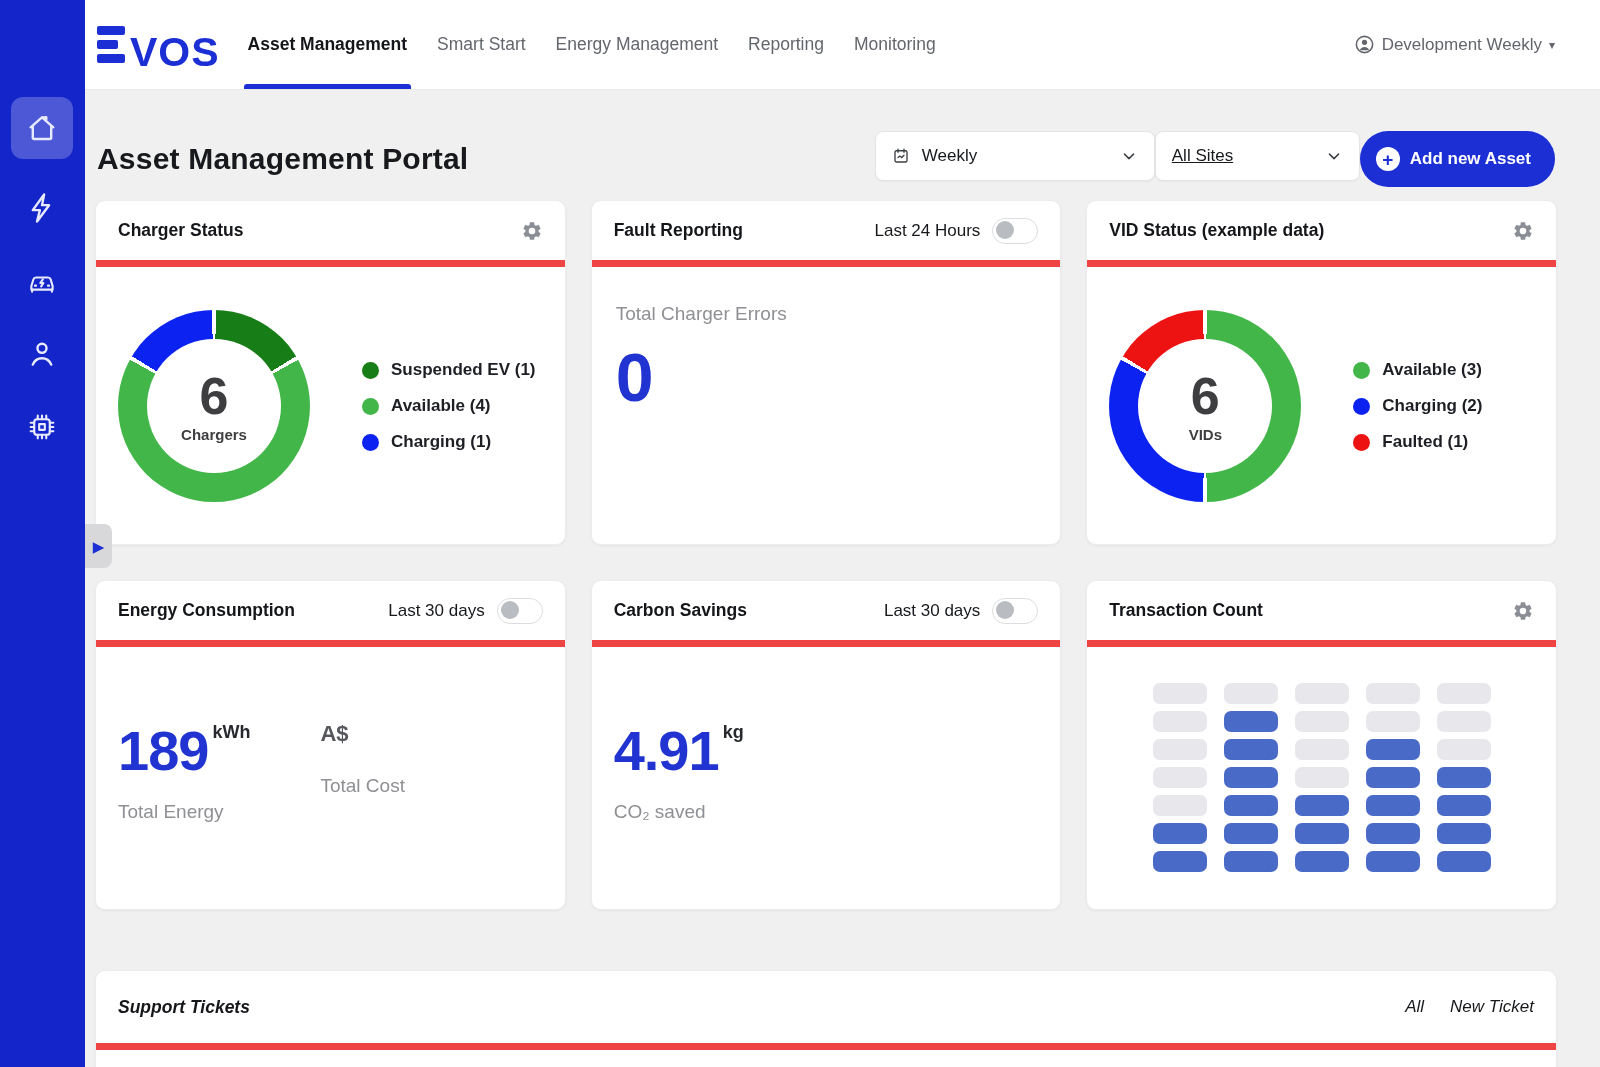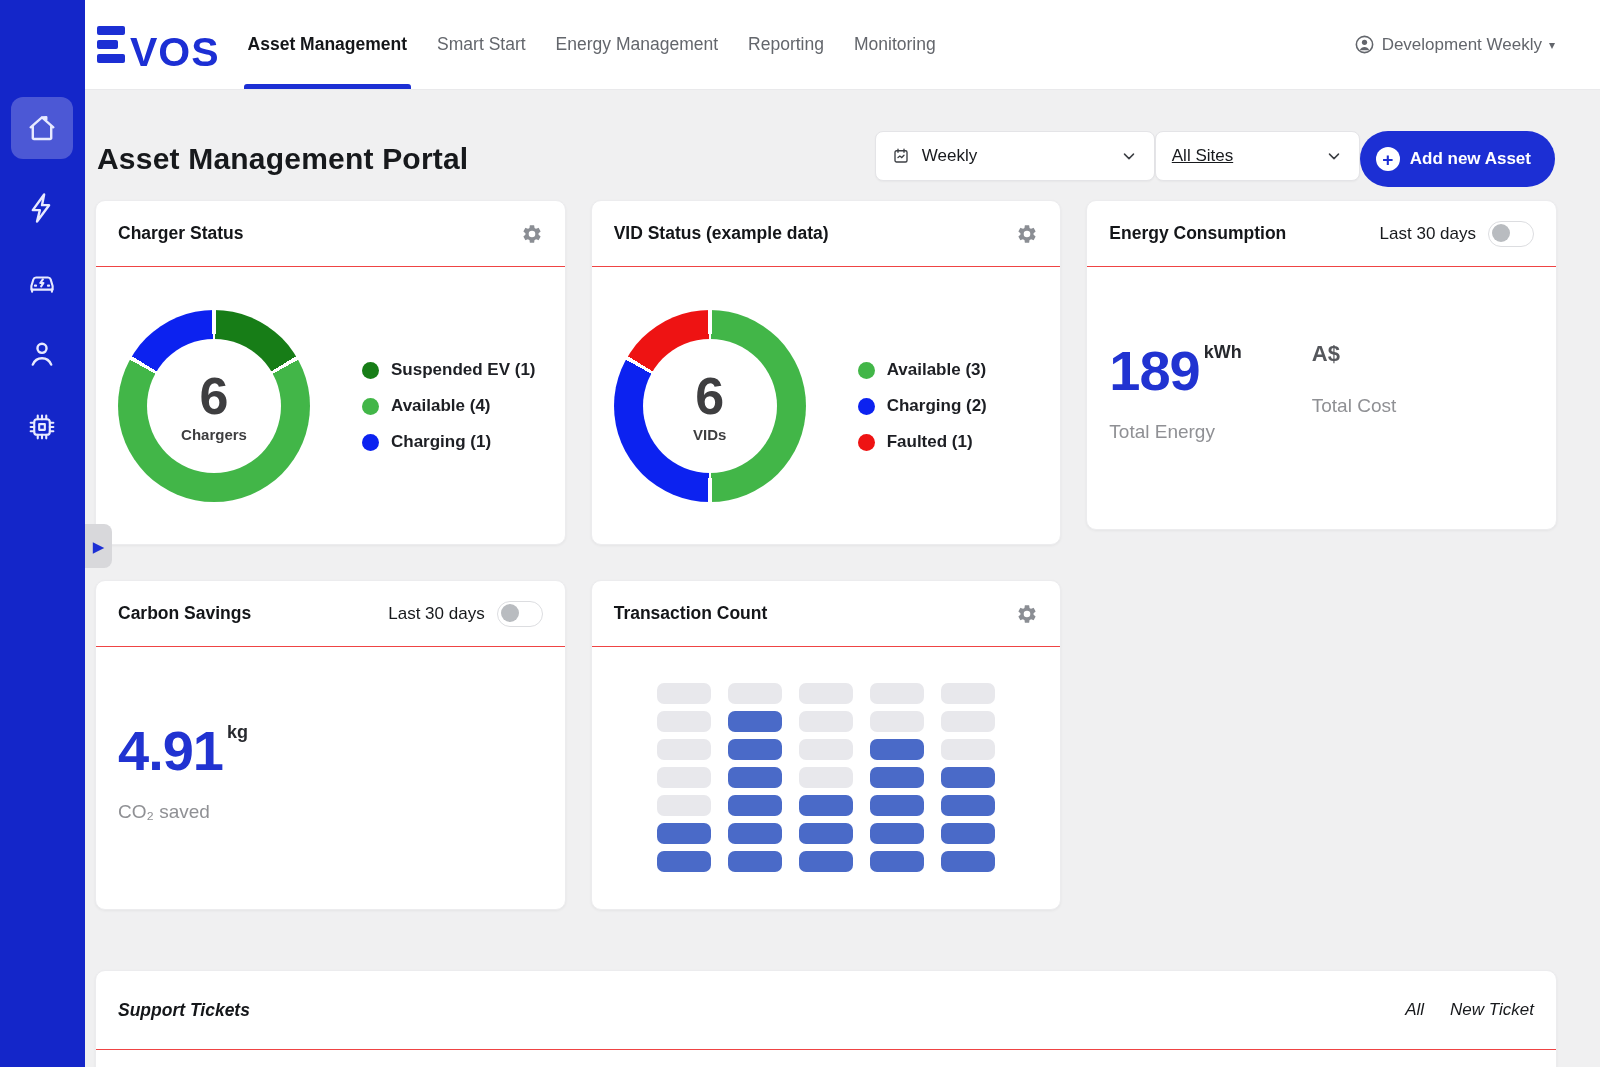--- a/index.html
+++ b/index.html
@@ -44,21 +44,21 @@
   .select .spacer { margin-left:auto; }
   .select svg { width:18px; height:18px; color:#3c3f44; flex:0 0 auto; }
   .add-btn { height:56px; border:none; background:var(--brand-blue,#1c2fd4); color:#fff; border-radius:28px; font-size:17px; font-weight:700; display:flex; align-items:center; gap:10px; padding:0 24px 0 16px; cursor:pointer; font-family:inherit; }
   .plus-disc { width:24px; height:24px; border-radius:50%; background:#fff; color:var(--brand-blue,#1c2fd4); font-size:19px; font-weight:700; display:flex; align-items:center; justify-content:center; line-height:1; }
 
   
   .grid { display:grid; grid-template-columns:repeat(3,1fr); column-gap:25px; row-gap:35px; margin:0 43px 0 10px; }
   .card { background:#fff; border:1px solid #ececee; border-radius:10px; box-shadow:0 1px 3px rgba(0,0,0,.05); overflow:hidden; }
   .row1 { height:345px; }
   .row2 { height:330px; }
-  .card-head { height:66px; display:flex; align-items:center; padding:0 22px; border-bottom:1px solid #ef4444; }
+  .card-head { height:66px; display:flex; align-items:center; padding:0 22px; border-bottom:7px solid #ef4444; }
   .card-head h2 { font-size:17.5px; font-weight:700; color:#141619; }
   .head-right { margin-left:auto; display:flex; align-items:center; gap:12px; }
   .toggle-label { font-size:17px; color:#17191c; font-weight:500; }
   .gear { margin-left:auto; width:22px; height:22px; color:#8b8e94; cursor:pointer; }
   .toggle { width:46px; height:26px; border:1.5px solid #dcdde0; border-radius:13px; background:#fff; position:relative; cursor:pointer; flex:0 0 auto; }
   .toggle .knob { position:absolute; left:3px; top:2.7px; width:18px; height:18px; border-radius:50%; background:var(--toggle-knob,#b9bcc0); }
 
   
   .donut-body { display:flex; align-items:center; padding:20px 18px 20px 22px; height:278px; }
   .donut { position:relative; width:192px; height:192px; border-radius:50%; flex:0 0 auto; }
@@ -215,20 +215,35 @@
                   <span>Available (4)</span>
                 </li>
               <li>
                   <span class="dot" style="background: rgb(12, 34, 240);"></span>
                   <span>Charging (1)</span>
                 </li>
             </ul>
           </div>
         </section>
 
+        <section class="card row1">
+          <div class="card-head">
+            <h2>Fault Reporting</h2>
+            <div class="head-right">
+              <span class="toggle-label">Last 24 Hours</span>
+              <div class="toggle">
+                  <span class="knob"></span>
+                </div>
+            </div>
+          </div>
+          <div class="card-body fault-body">
+            <div class="muted-label">Total Charger Errors</div>
+            <div class="fault-value">0</div>
+          </div>
+        </section>
 
         <section class="card row1">
           <div class="card-head">
             <h2>VID Status (example data)</h2>
             <svg class="gear" viewBox="0 0 24 24" fill="currentColor">
                 <path d="M19.14 12.94c.04-.3.06-.61.06-.94 0-.32-.02-.64-.07-.94l2.03-1.58a.49.49 0 0 0 .12-.61l-1.92-3.32a.49.49 0 0 0-.59-.22l-2.39.96c-.5-.38-1.03-.7-1.62-.94l-.36-2.54a.48.48 0 0 0-.48-.41h-3.84c-.24 0-.43.17-.47.41l-.36 2.54c-.59.24-1.13.57-1.62.94l-2.39-.96a.49.49 0 0 0-.59.22L2.74 8.87c-.12.21-.08.47.12.61l2.03 1.58c-.05.3-.09.63-.09.94s.02.64.07.94l-2.03 1.58a.49.49 0 0 0-.12.61l1.92 3.32c.12.22.37.29.59.22l2.39-.96c.5.38 1.03.7 1.62.94l.36 2.54c.05.24.24.41.48.41h3.84c.24 0 .44-.17.47-.41l.36-2.54c.59-.24 1.13-.56 1.62-.94l2.39.96c.22.08.47 0 .59-.22l1.92-3.32a.49.49 0 0 0-.12-.61l-2.01-1.58zM12 15.6A3.6 3.6 0 1 1 12 8.4a3.6 3.6 0 0 1 0 7.2z"></path>
               </svg>
           </div>
           <div class="card-body donut-body">
             <div class="donut" style="background: conic-gradient(rgb(255, 255, 255) 0deg, rgb(255, 255, 255) 1.2deg, rgb(66, 182, 72) 1.2deg, rgb(66, 182, 72) 178.8deg, rgb(255, 255, 255) 178.8deg, rgb(255, 255, 255) 180deg, rgb(255, 255, 255) 180deg, rgb(255, 255, 255) 181.2deg, rgb(12, 34, 240) 181.2deg, rgb(12, 34, 240) 298.8deg, rgb(255, 255, 255) 298.8deg, rgb(255, 255, 255) 300deg, rgb(255, 255, 255) 300deg, rgb(255, 255, 255) 301.2deg, rgb(238, 19, 19) 301.2deg, rgb(238, 19, 19) 358.8deg, rgb(255, 255, 255) 358.8deg, rgb(255, 255, 255) 360deg);">

